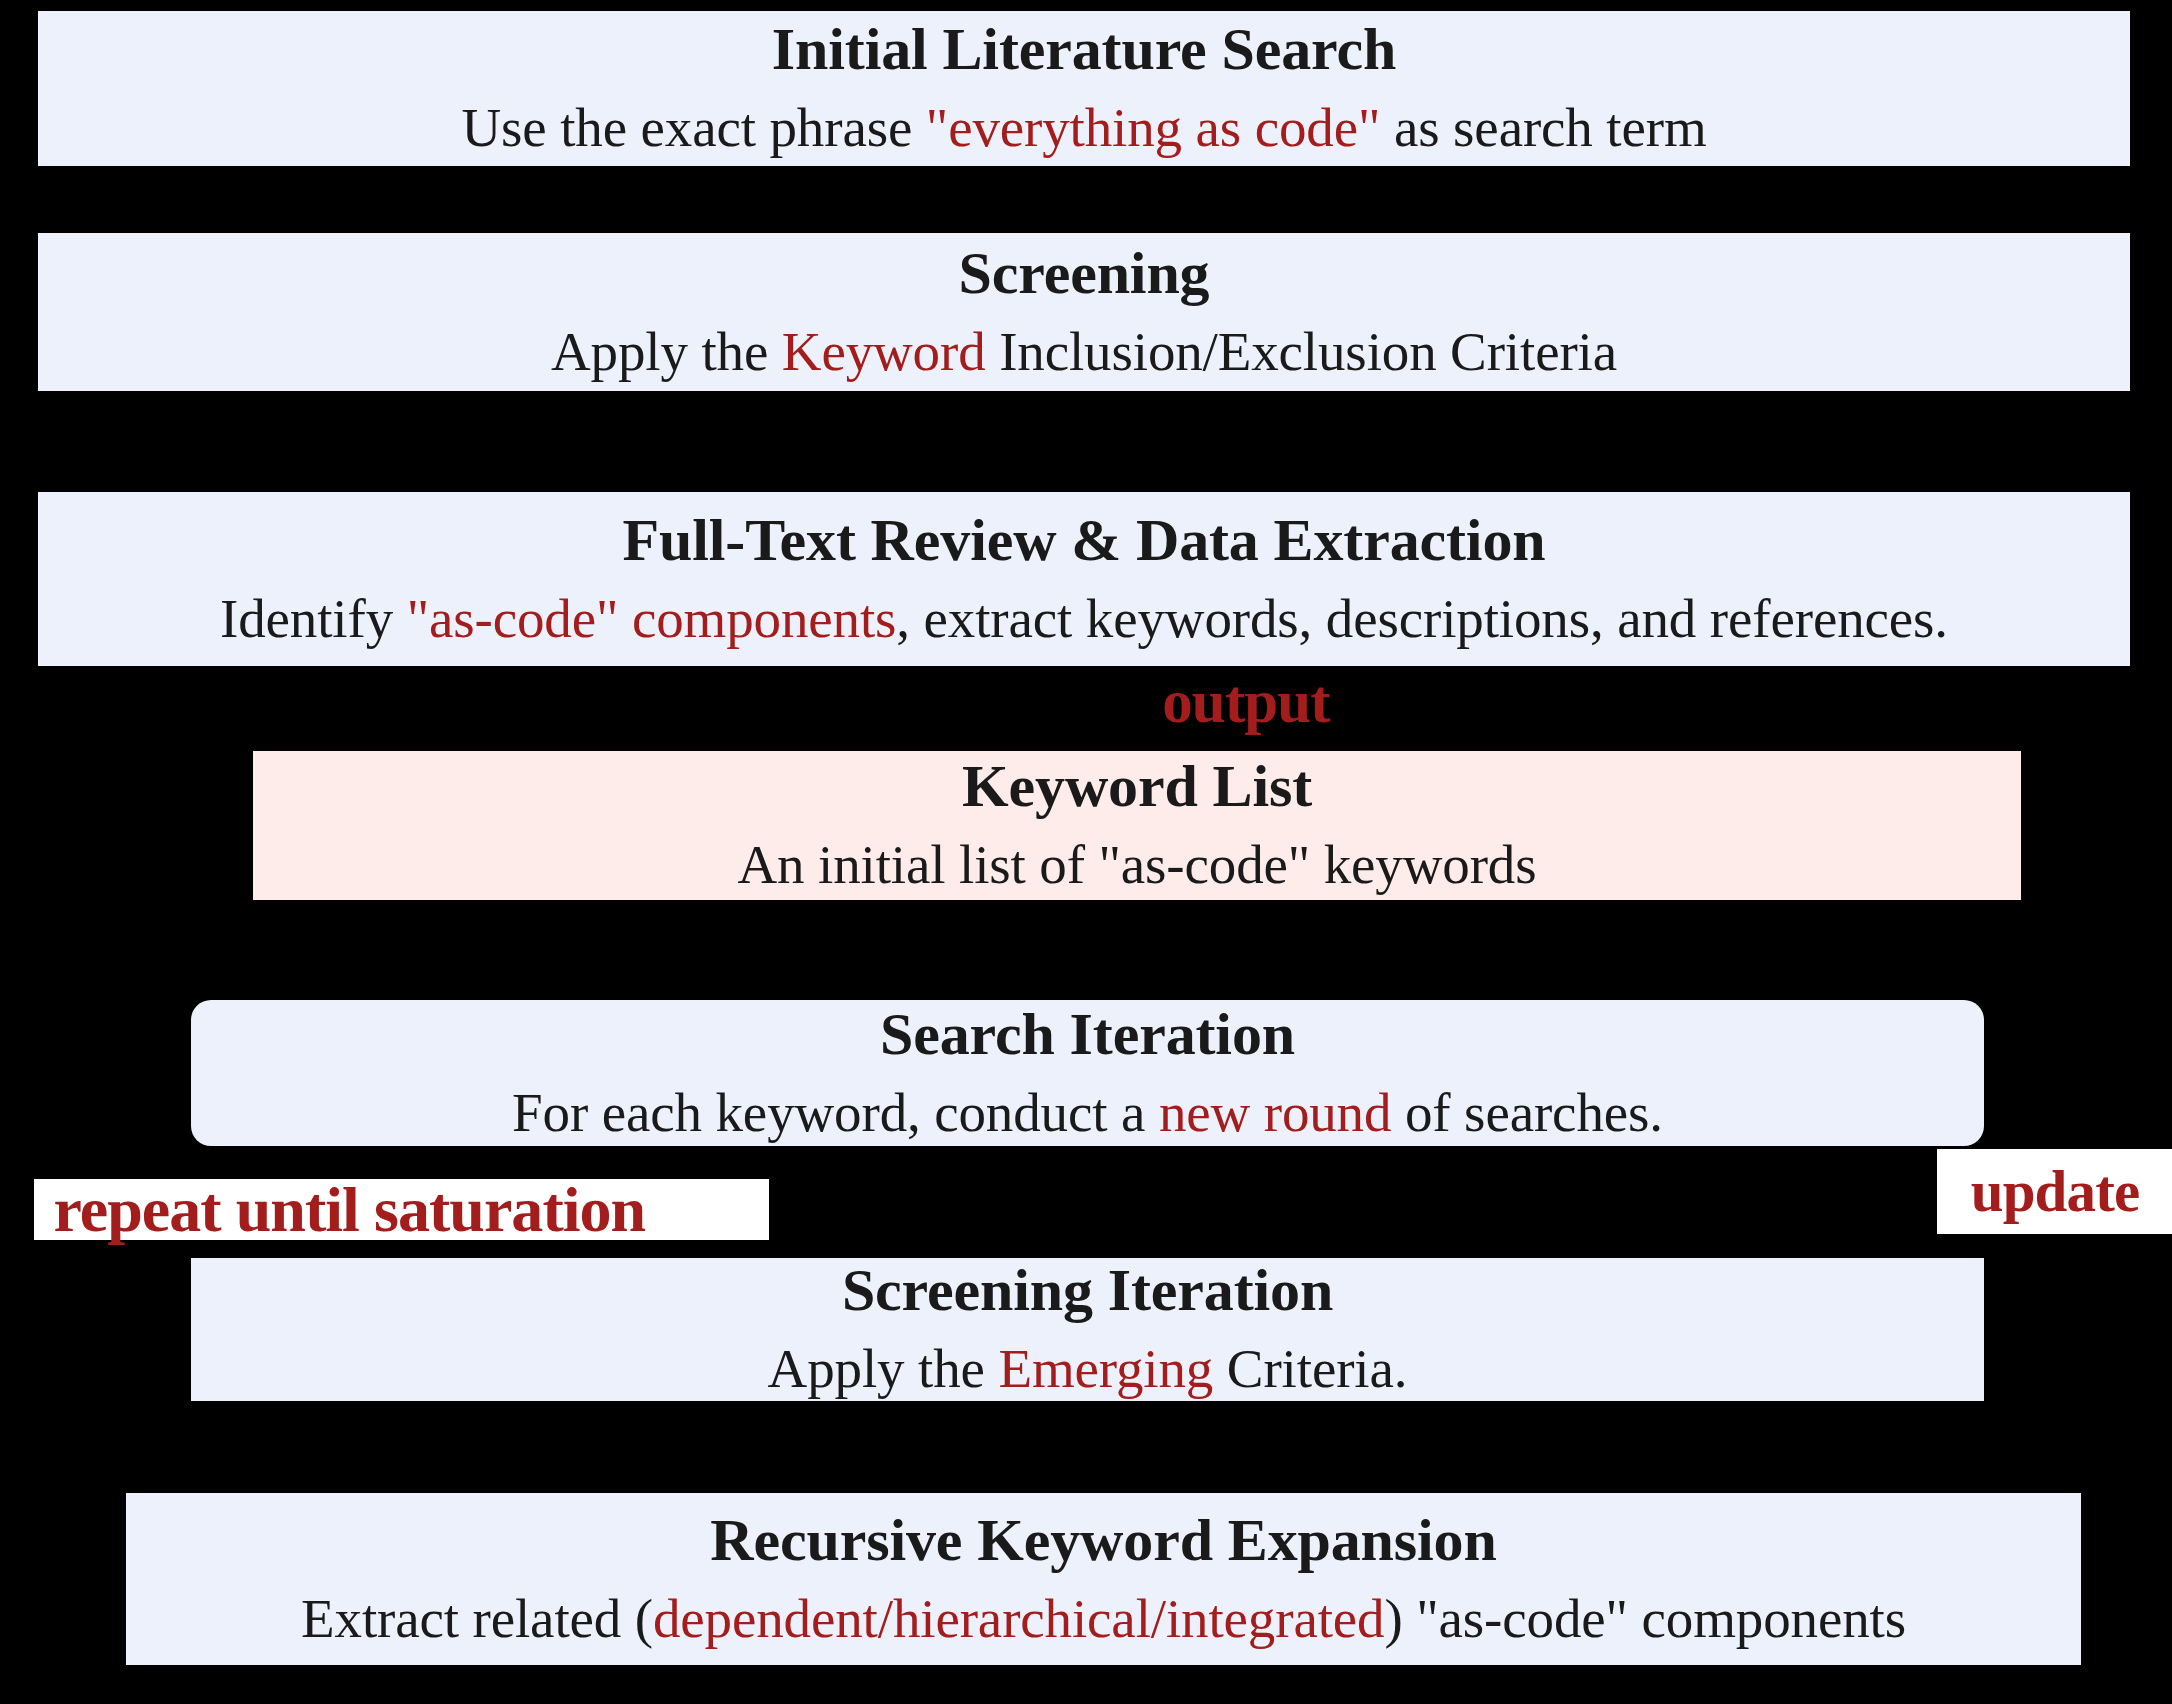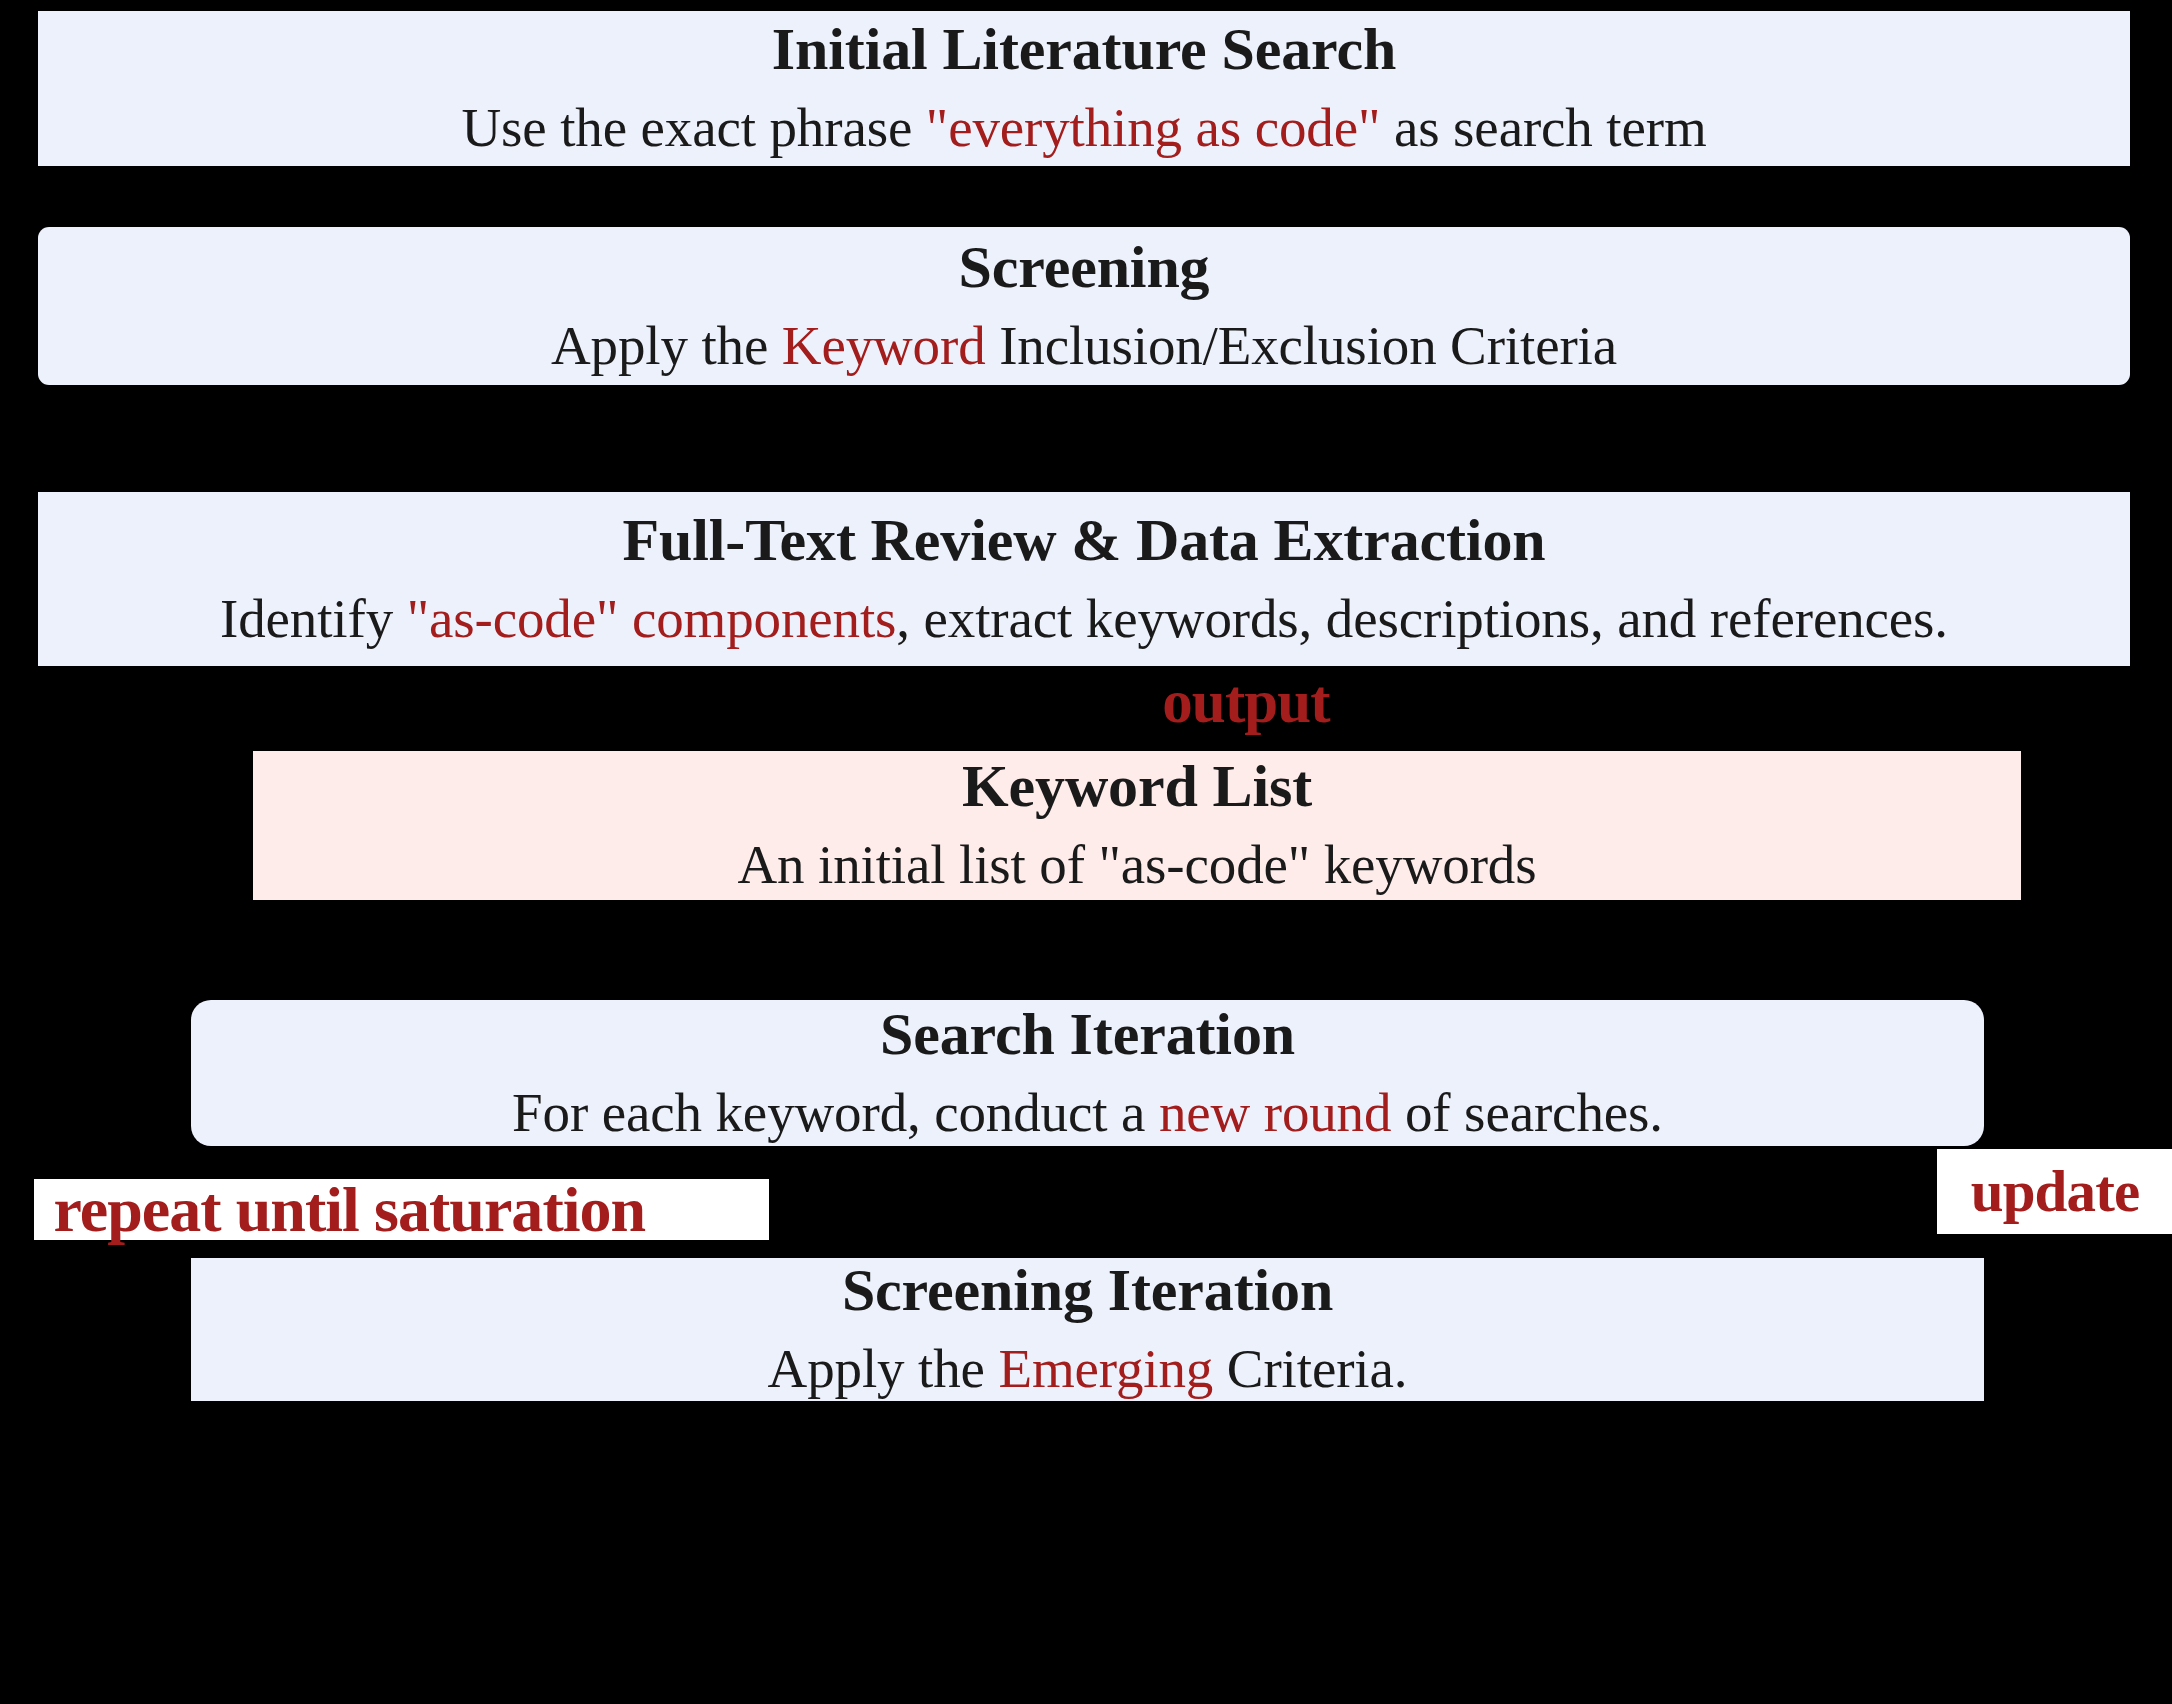--- a/index.html
+++ b/index.html
@@ -62,21 +62,21 @@
     justify-content: flex-start;
     padding-left: 19.4px;
     box-sizing: border-box;
   }
   #connector-update {
     left: 1937px; top: 1149px; width: 236px; height: 85px;
     justify-content: center;
     font-size: 59px;
   }
   #step-initial-search      { left: 38px;  top: 11.4px;   width: 2092px; height: 155px; }
-  #step-screening           { left: 38px;  top: 227px;  width: 2092px; height: 158px; border-radius: 11px; }
+  #step-screening           { left: 38px;  top: 233px;  width: 2092px; height: 158px; }
   #step-fulltext-review     { left: 38px;  top: 492px;  width: 2092px; height: 174px; }
   #step-keyword-list        { left: 253px; top: 751px; width: 1768px; height: 149px; }
   #step-search-iteration    { left: 191px; top: 1000px; width: 1793px; height: 146px; border-radius: 20px; }
   #step-screening-iteration { left: 191px; top: 1258px; width: 1793px; height: 143px; }
   #step-recursive-expansion { left: 126px; top: 1493px; width: 1955px; height: 172px; }
 </style>
 </head>
 <body>
 
 <div id="canvas">
@@ -116,15 +116,19 @@
 
   <div class="connector white-bg" id="connector-update">
     <span>update</span>
   </div>
 
   <div class="box" id="step-screening-iteration">
     <div class="title">Screening Iteration</div>
     <div class="body"><span>Apply the </span><span class="red">Emerging</span><span> Criteria.</span></div>
   </div>
 
+  <div class="box" id="step-recursive-expansion">
+    <div class="title">Recursive Keyword Expansion</div>
+    <div class="body"><span>Extract related (</span><span class="red">dependent/hierarchical/integrated</span><span>) "as-code" components</span></div>
+  </div>
 
 </div>
 
 
 </body></html>

